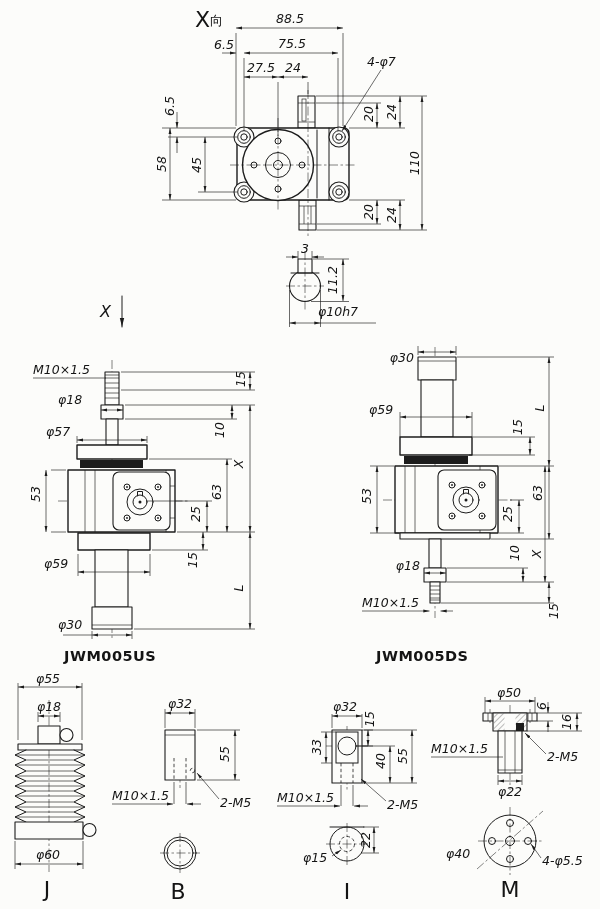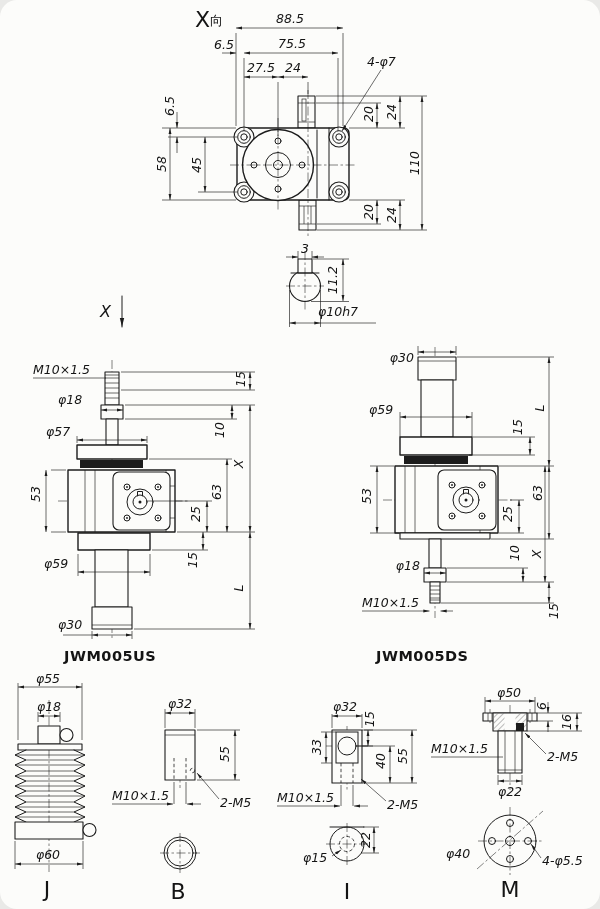--- a/index.html
+++ b/index.html
@@ -1,16 +1,16 @@
 <!DOCTYPE html>
 <html><head>
 <meta charset="utf-8">
 <style>
   html,body{margin:0;padding:0;background:#e9e9e7;}
-  #page{width:600px;height:909px;background:#fcfcfa;margin:0 auto;position:relative;overflow:hidden;border-radius:17px;}
+  #page{width:600px;height:909px;background:#fcfcfa;margin:0 auto;position:relative;overflow:hidden;}
   svg{display:block}
   .f  {fill:#fcfcfa;stroke:#1c1c1c;stroke-width:1.4;stroke-linejoin:round}
   .f2 {fill:#fcfcfa;stroke:#1c1c1c;stroke-width:1.1;stroke-linejoin:round}
   .o2 {fill:none;stroke:#1c1c1c;stroke-width:1;stroke-linecap:round}
   .t  {fill:none;stroke:#1c1c1c;stroke-width:.65}
   .c  {fill:none;stroke:#1c1c1c;stroke-width:.55;stroke-dasharray:9 2.5 2.5 2.5}
   .h  {fill:none;stroke:#1c1c1c;stroke-width:.8;stroke-dasharray:3.4 2.4}
   .ink{fill:#1c1c1c;stroke:none}
   text{fill:#141414;font-family:"DejaVu Sans","Liberation Sans",sans-serif;}
   .dt {font-style:italic;font-size:12.5px;}

